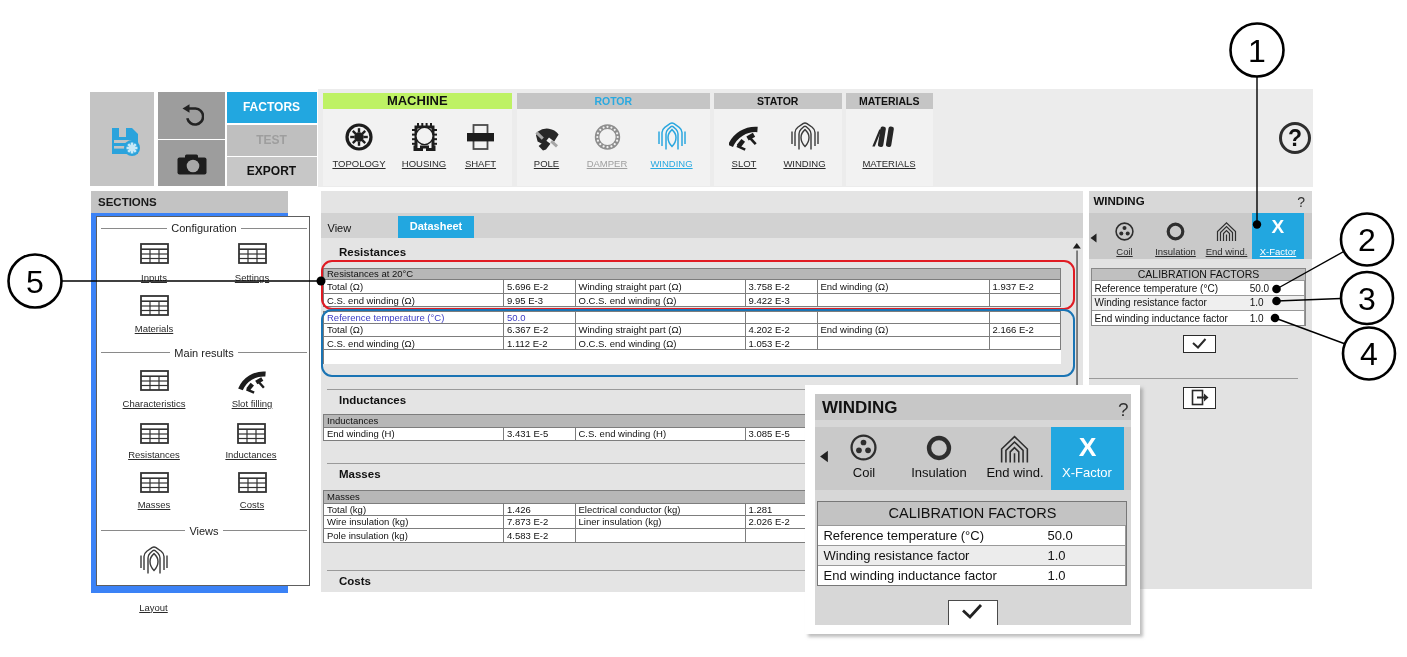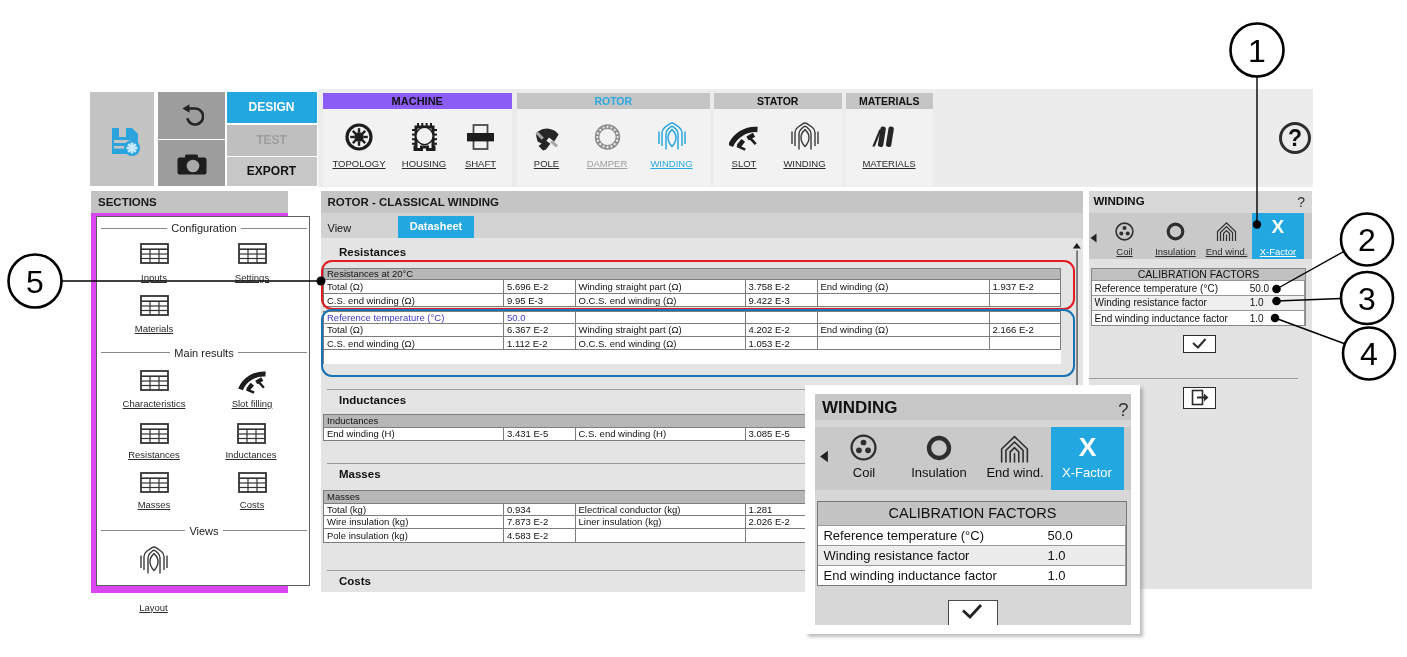--- a/index.html
+++ b/index.html
@@ -45,21 +45,21 @@
   .ptbl>.alt{background:#ececec;}
 </style>
 </head>
 <body>
 
 <div class="abs" style="left:318px;top:89px;width:995px;height:98px;background:#ececec;"></div>
 
 <div class="abs" style="left:90px;top:92px;width:64px;height:94px;background:#c4c4c4;"></div>
 <div class="abs" style="left:157.5px;top:92px;width:67px;height:46.5px;background:#9d9d9d;"></div>
 <div class="abs" style="left:157.5px;top:140px;width:67px;height:46px;background:#9d9d9d;"></div>
-<div class="abs ctr" style="left:226.5px;top:92px;width:90px;height:31px;background:#22a7e0;color:#fff;font-weight:bold;font-size:12px;line-height:31px;">DESIGN</div>
+<div class="abs ctr" style="left:226.5px;top:92px;width:90px;height:31px;background:#22a7e0;color:#fff;font-weight:bold;font-size:12px;line-height:31px;">FACTORS</div>
 <div class="abs ctr" style="left:226.5px;top:124.5px;width:90px;height:31px;background:#bfbfbf;color:#9e9e9e;font-weight:bold;font-size:12px;line-height:31px;">TEST</div>
 <div class="abs ctr" style="left:226.5px;top:157px;width:90px;height:29px;background:#c7c7c7;color:#111;font-weight:bold;font-size:12px;line-height:29px;">EXPORT</div>
 
 <svg class="abs" style="left:108px;top:124px;" width="34" height="34" viewBox="0 0 34 34">
   <path d="M4 4 h20 l6 6 v20 h-26 z" fill="#2ba3dc"></path>
   <rect x="11" y="4" width="7" height="9" fill="#c4c4c4"></rect>
   <rect x="6" y="16" width="18" height="3" fill="#c4c4c4"></rect>
   <rect x="6" y="22" width="12" height="2.6" fill="#c4c4c4"></rect>
   <circle cx="24" cy="24" r="8" fill="#2ba3dc"></circle>
   <g stroke="#c9e9f7" stroke-width="2.6">
@@ -75,21 +75,21 @@
   <polygon points="7.5,0.2 0.5,4.5 7.5,8.8" fill="#222"></polygon>
 </svg>
 
 <svg class="abs" style="left:177px;top:154px;" width="30" height="21" viewBox="0 0 30 21">
   <rect x="8" y="0.5" width="13" height="5" rx="1.5" fill="#1d1d1d"></rect>
   <rect x="0.5" y="3.5" width="29" height="17" rx="2" fill="#1d1d1d"></rect>
   <circle cx="16" cy="12" r="6.3" fill="#a8a8a8"></circle>
 </svg>
 
 <div class="abs" style="left:322.5px;top:93px;width:189.5px;height:93px;background:#f2f2f2;"></div>
-<div class="abs ctr" style="left:322.5px;top:93px;width:189.5px;height:16px;background:#8b5cf6;font-weight:bold;font-size:11px;line-height:16px;">MACHINE</div>
+<div class="abs ctr" style="left:322.5px;top:93px;width:189.5px;height:16px;background:#bef264;font-weight:bold;font-size:13px;line-height:16px;">MACHINE</div>
 <div class="abs" style="left:517px;top:93px;width:192.5px;height:93px;background:#f2f2f2;"></div>
 <div class="abs ctr" style="left:517px;top:93px;width:192.5px;height:16px;background:#c5c5c5;font-weight:bold;font-size:10.5px;line-height:16px;color:#29a9e0;">ROTOR</div>
 <div class="abs" style="left:713.5px;top:93px;width:128.5px;height:93px;background:#f2f2f2;"></div>
 <div class="abs ctr" style="left:713.5px;top:93px;width:128.5px;height:16px;background:#c5c5c5;font-weight:bold;font-size:10.5px;line-height:16px;">STATOR</div>
 <div class="abs" style="left:846px;top:93px;width:86.5px;height:93px;background:#f2f2f2;"></div>
 <div class="abs ctr" style="left:846px;top:93px;width:86.5px;height:16px;background:#c5c5c5;font-weight:bold;font-size:10.5px;line-height:16px;">MATERIALS</div>
 
 <div class="abs iconlbl" style="left:314px;top:158px;width:90px;">TOPOLOGY</div>
 <div class="abs iconlbl" style="left:379px;top:158px;width:90px;">HOUSING</div>
 <div class="abs iconlbl" style="left:435.5px;top:158px;width:90px;">SHAFT</div>
@@ -195,21 +195,21 @@
 
 <svg class="abs" style="left:872px;top:125px;" width="26" height="24" viewBox="0 0 26 24">
   <path d="M0.3 21.5 L7.3 4.5 L9.6 4.5 L2.8 21.5 Z" fill="#262626"></path>
   <rect x="7.2" y="1.5" width="5.4" height="20.5" rx="2" fill="#262626" transform="rotate(9 9.9 11.7)"></rect>
   <rect x="15.2" y="1.5" width="5.4" height="20.5" rx="2" fill="#262626" transform="rotate(9 17.9 11.7)"></rect>
 </svg>
 
 <div class="abs ctr" style="left:1279px;top:122px;width:32px;height:32px;border:3px solid #2e2e2e;border-radius:50%;
      font-size:23px;font-weight:bold;line-height:27px;box-sizing:border-box;">?</div>
 
-<div class="abs" style="left:91px;top:190.5px;width:197px;height:402px;background:#d946ef;">
+<div class="abs" style="left:91px;top:190.5px;width:197px;height:402px;background:#3b82f6;">
   <div class="hdrbar" style="height:22px;">SECTIONS</div>
   <div class="abs" style="left:5px;top:25.5px;width:214px;height:370px;background:#fff;border:1.5px solid #5e5e5e;box-sizing:border-box;"></div>
 </div>
 <div class="abs gline" style="left:101px;top:222px;width:206px;font-size:11px;">Configuration</div>
 <div class="abs gline" style="left:101px;top:346.5px;width:206px;font-size:11px;">Main results</div>
 <div class="abs gline" style="left:101px;top:524.5px;width:206px;font-size:11px;">Views</div>
 
 <svg class="abs" style="left:140px;top:243px;" width="29" height="21" viewBox="0 0 29 21">
   <use href="#ticon"></use>
 </svg>
@@ -260,21 +260,20 @@
 <div class="abs iconlbl" style="left:109px;top:322.5px;width:90px;">Materials</div>
 <div class="abs iconlbl" style="left:109px;top:398px;width:90px;">Characteristics</div>
 <div class="abs iconlbl" style="left:207px;top:398px;width:90px;">Slot filling</div>
 <div class="abs iconlbl" style="left:109px;top:448.5px;width:90px;">Resistances</div>
 <div class="abs iconlbl" style="left:206px;top:448.5px;width:90px;">Inductances</div>
 <div class="abs iconlbl" style="left:109px;top:499px;width:90px;">Masses</div>
 <div class="abs iconlbl" style="left:207px;top:499px;width:90px;">Costs</div>
 <div class="abs iconlbl" style="left:108.5px;top:577.5px;width:90px;margin-top:24px;">Layout</div>
 
 <div class="abs" style="left:320.5px;top:190.5px;width:762.5px;height:401.5px;background:#e4e4e4;">
-  <div class="hdrbar" style="height:22px;background:#c5c5c5;">ROTOR - CLASSICAL WINDING</div>
   <div class="abs" style="left:0;top:22px;width:100%;height:25.5px;background:#d2d2d2;"></div>
   <div class="abs" style="left:7px;top:31px;font-weight:normal;font-size:11px;">View</div>
   <div class="abs ctr" style="left:77.5px;top:25.5px;width:76px;height:21.5px;background:#22a7e0;color:#fff;font-weight:bold;font-size:11px;line-height:21.5px;">Datasheet</div>
 </div>
 
 <div class="abs bold" style="left:339px;top:246px;font-size:11.5px;">Resistances</div>
 
 <div class="abs tbl" style="left:323px;top:267.5px;grid-template-rows:11.8px 13.5px 13.7px;">
   <div class="th">Resistances at 20°C</div>
   <div>Total (Ω)</div>
@@ -325,21 +324,21 @@
     <div>3.085 E-5</div>
     <div></div>
     <div></div>
 </div>
 
 <div class="abs sep" style="left:327px;top:462.7px;"></div>
 <div class="abs bold" style="left:339px;top:468px;font-size:11.5px;">Masses</div>
 <div class="abs tbl" style="left:323px;top:490.2px;grid-template-rows:12.5px 12.4px 12.5px 14.3px;">
   <div class="th">Masses</div>
   <div>Total (kg)</div>
-    <div>0.934</div>
+    <div>1.426</div>
     <div>Electrical conductor (kg)</div>
     <div>1.281</div>
     <div></div>
     <div></div>
   <div>Wire insulation (kg)</div>
     <div>7.873 E-2</div>
     <div>Liner insulation (kg)</div>
     <div>2.026 E-2</div>
     <div></div>
     <div></div>

